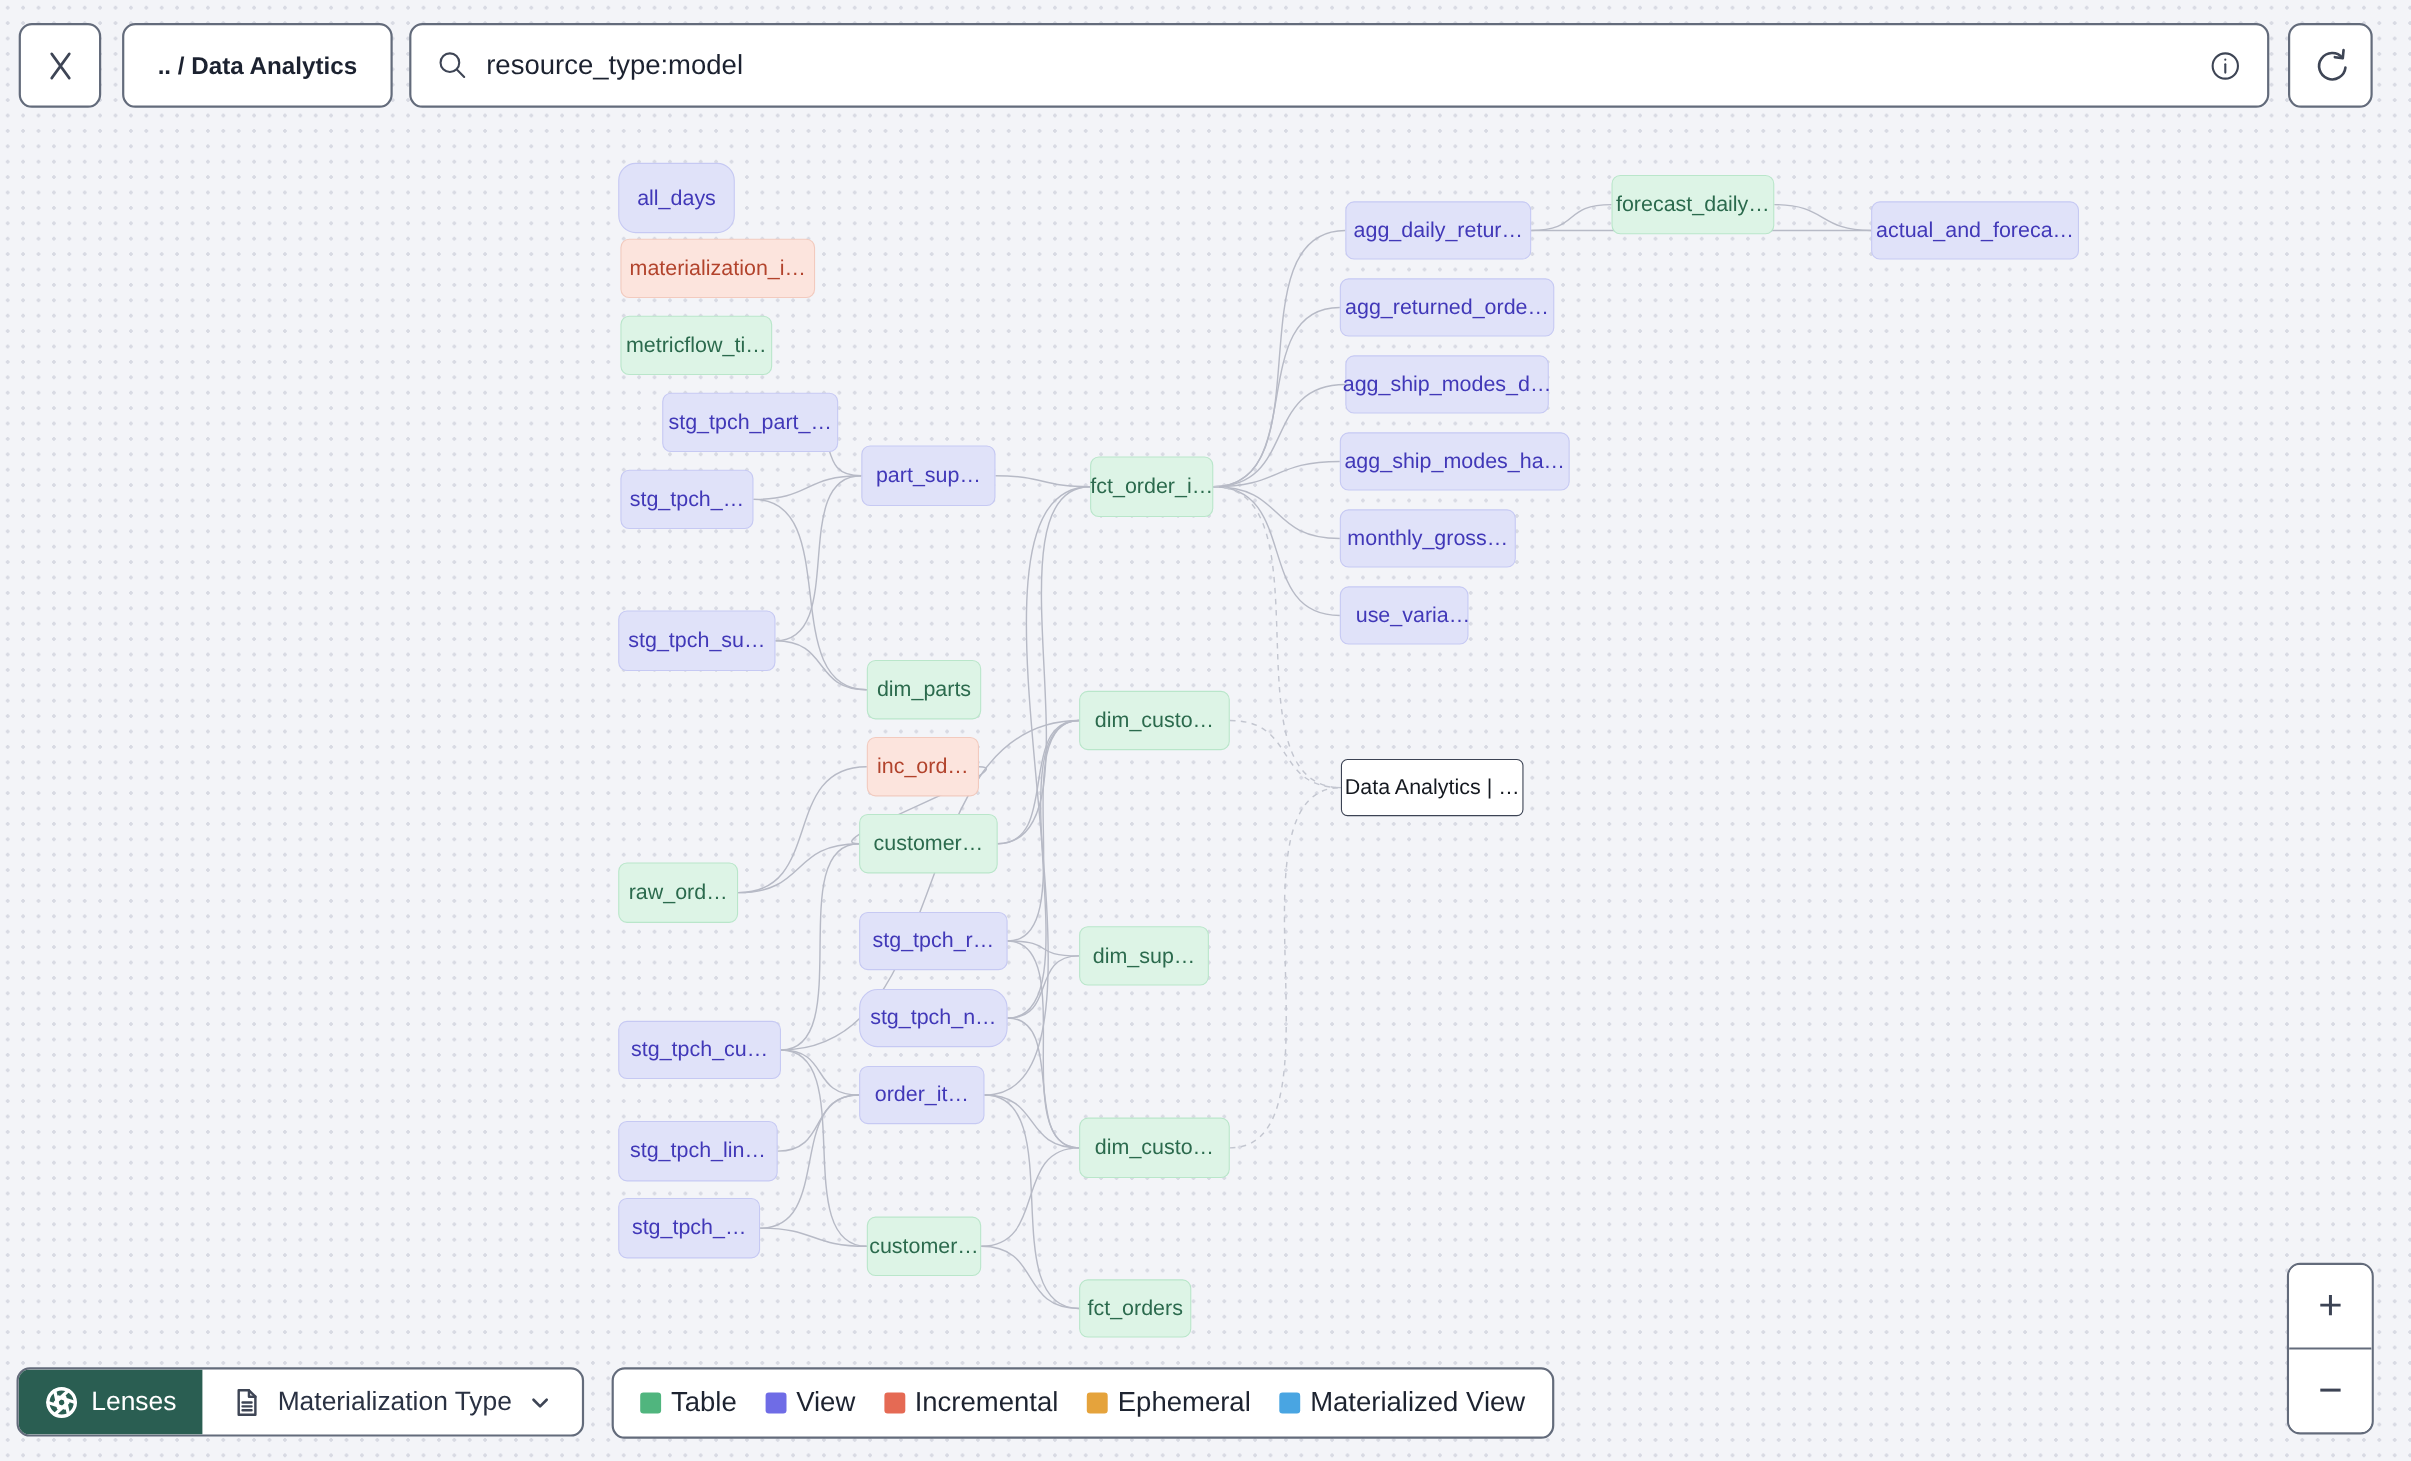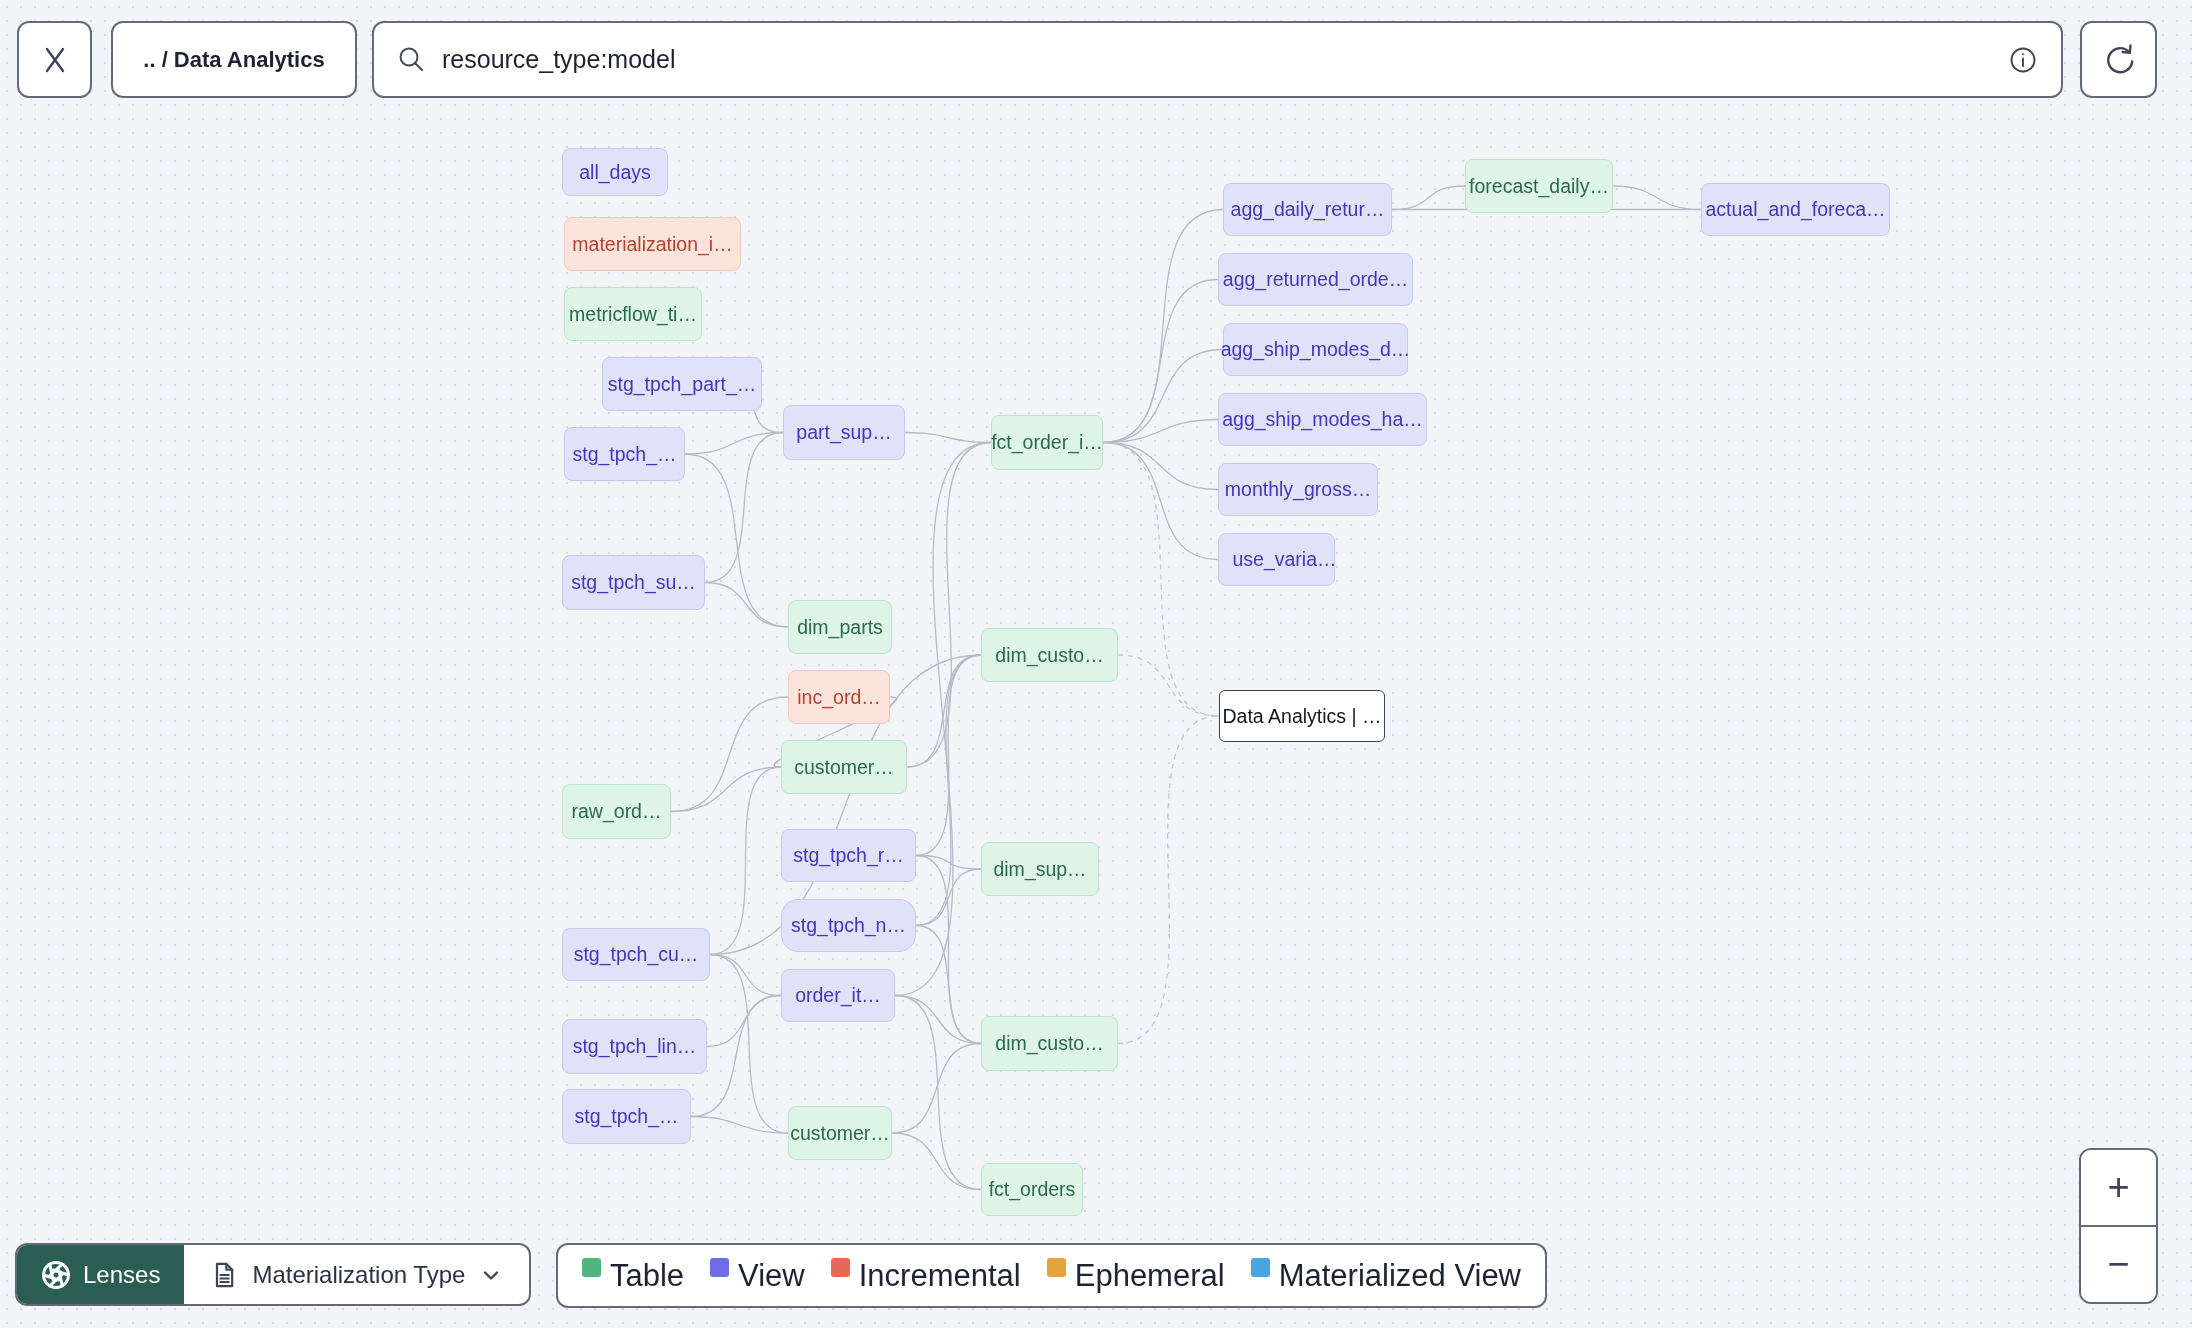--- a/index.html
+++ b/index.html
@@ -41,21 +41,21 @@
   .node.view{background:var(--node-view-bg); border-color:var(--node-view-border); color:var(--node-view-text);}
   .node.table{background:var(--node-table-bg); border-color:var(--node-table-border); color:var(--node-table-text);}
   .node.incremental{background:var(--node-incremental-bg); border-color:var(--node-incremental-border); color:var(--node-incremental-text);}
   .node.exposure{background:var(--node-exposure-bg); border:1.6px solid var(--node-exposure-border); color:var(--node-exposure-text); border-radius:6px; font-weight:500;text-align:right;}
 
   #lenses-control{position:absolute; left:15px; top:1243px; height:63px; display:flex; z-index:5; border-radius:12px; border:2px solid var(--chrome-border); overflow:hidden; background:var(--chrome-bg); cursor:pointer;}
   #lenses-btn{background:var(--lenses-bg); color:var(--lenses-text); display:flex; align-items:center; gap:12px; padding:0 24px; font-size:24px; font-weight:500;}
   #lenses-btn svg *{stroke:#fff;}
   #mat-dropdown{display:flex; align-items:center; gap:14px; padding:0 26px; font-size:24px; color:#2a3142; font-weight:500;}
   #legend-box{position:absolute; left:556px; top:1243px; height:65px; padding:0 24px; gap:26px; z-index:5;}
-  .legend-item{display:flex; gap:9px; font-size:31px; color:#1d2330; font-weight:500;}
+  .legend-item{display:flex; align-items:center; gap:9px; font-size:25px; color:#1d2330; font-weight:500;}
   .legend-swatch{width:19px; height:19px; border-radius:3px; display:inline-block;}
   #zoom-control{position:absolute; left:2079px; top:1148px; width:79px; height:156px; flex-direction:column; padding:0; z-index:5; overflow:hidden;}
   .zoom-btn{flex:1; width:100%; display:flex; align-items:center; justify-content:center; font-size:38px; color:#3c4354; cursor:pointer; background:#fff;}
   #zoom-in{border-bottom:2px solid var(--chrome-border);}
 </style>
 </head>
 <body>
 
 <svg id="edges" width="2192" height="1328">
     <path d="M 724 384 C 769 384, 738 432.5, 783 432.5"></path>
@@ -94,21 +94,21 @@
     <path d="M 1103 442.5 C 1168.96 442.5, 1152.04 489.5, 1218 489.5"></path>
     <path d="M 1103 442.5 C 1181.56 442.5, 1139.44 559.5, 1218 559.5"></path>
     <path d="M 1392 209.5 C 1437 209.5, 1420 186, 1465 186"></path>
     <path d="M 1392 209.5 C 1546.5 209.5, 1546.5 209.5, 1701 209.5"></path>
     <path d="M 1613 186 C 1661.23 186, 1652.77 209.5, 1701 209.5"></path>
     <path d="M 1103 442.5 C 1210.23 442.5, 1111.77 716, 1219 716" class="dashed"></path>
     <path d="M 1118 655 C 1179.48 655, 1157.52 716, 1219 716" class="dashed"></path>
     <path d="M 1118 1043.5 C 1227.45 1043.5, 1109.55 716, 1219 716" class="dashed"></path>
   </svg>
 <div id="graph">
-    <div class="node view" style="left: 562px; top: 148px; width: 106px; height: 48px;">all_days</div>
+    <div class="node view" style="left: 562px; top: 148px; width: 106px; height: 64px; border-radius: 16px;">all_days</div>
     <div class="node incremental" style="left: 564px; top: 217px; width: 177px; height: 54px;">materialization_i…</div>
     <div class="node table" style="left: 564px; top: 287px; width: 138px; height: 54px;">metricflow_ti…</div>
     <div class="node view" style="left: 564px; top: 357px; width: 160px; height: 54px; margin-left: 38px;">stg_tpch_part_…</div>
     <div class="node view" style="left: 564px; top: 427px; width: 121px; height: 54px;">stg_tpch_…</div>
     <div class="node view" style="left: 783px; top: 405px; width: 122px; height: 55px;">part_sup…</div>
     <div class="node view" style="left: 562px; top: 555px; width: 143px; height: 55px;">stg_tpch_su…</div>
     <div class="node table" style="left: 788px; top: 600px; width: 104px; height: 54px;">dim_parts</div>
     <div class="node incremental" style="left: 788px; top: 670px; width: 102px; height: 54px;">inc_ord…</div>
     <div class="node table" style="left: 781px; top: 740px; width: 126px; height: 54px;">customer…</div>
     <div class="node table" style="left: 562px; top: 784px; width: 109px; height: 55px;">raw_ord…</div>

